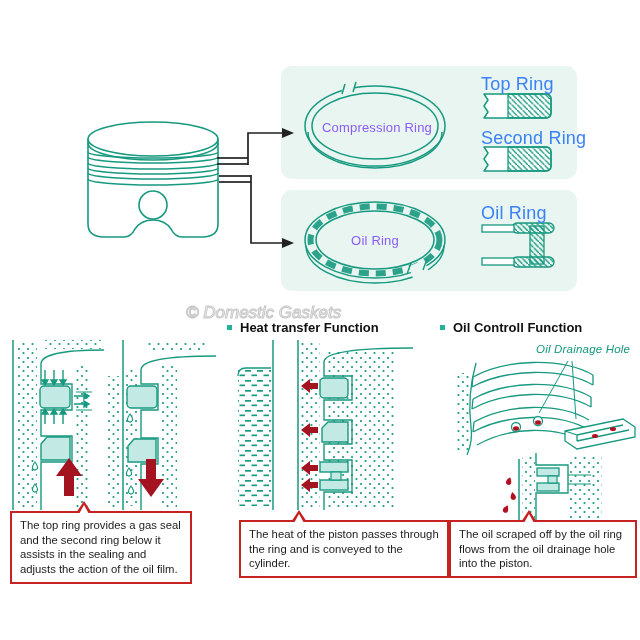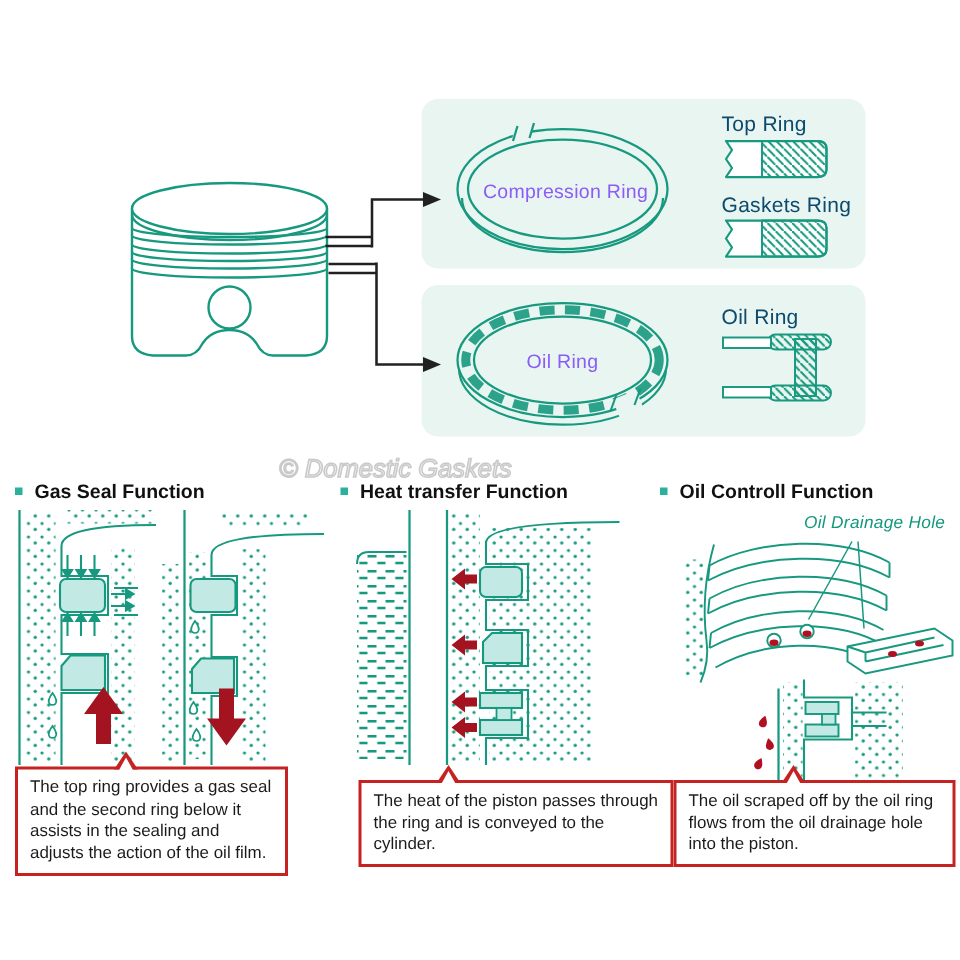--- a/index.html
+++ b/index.html
@@ -1,20 +1,20 @@
 <!DOCTYPE html>
 <html><head>
 <meta charset="utf-8">
 <style>
   html,body{margin:0;padding:0;background:#fff;}
   .stage{position:relative;width:640px;height:640px;background:#ffffff;overflow:hidden;
          font-family:"Liberation Sans", sans-serif;color:#1c1c1c;}
   .abs{position:absolute;}
   .panel-label{font-size:13px;color:#8b5cf6;text-align:center;letter-spacing:.2px;}
-  .xsec-label{font-size:14px;color:#0c4a6e;letter-spacing:.2px;}
+  .xsec-label{font-size:18px;color:#3b82f6;letter-spacing:.2px;}
   .teal-label{font-size:11.5px;color:#13987e;letter-spacing:.2px;font-style:italic;}
   .heading{font-size:13px;font-weight:bold;color:#101010;white-space:nowrap;}
   .heading .bullet{display:inline-block;width:5px;height:5px;background:#2ab19b;
                    margin-right:8px;margin-bottom:2px;}
   .watermark{font-size:17px;font-style:italic;font-weight:normal;color:rgba(255,255,255,0.72);
              -webkit-text-stroke:1px #c9c9c9;text-shadow:0 0 1px #d6d6d6;white-space:nowrap;}
   .callout{position:absolute;background:#fff;border:2px solid #c62222;padding:5px 8px;
            font-size:11.3px;line-height:1.3;color:#1b1b1b;box-sizing:border-box;}
   .callout::before{content:"";position:absolute;top:-12px;left:var(--tail,60px);
            width:0;height:0;border:solid transparent;border-width:0 8px 12px 8px;
@@ -97,28 +97,25 @@
       <rect x="512" y="223" width="42" height="10" rx="5" fill="url(#hatch1)" stroke="#17997f" stroke-width="1.3"></rect>
       <rect x="512" y="257" width="42" height="10" rx="5" fill="url(#hatch1)" stroke="#17997f" stroke-width="1.3"></rect>
       <rect x="482" y="225" width="32" height="7" fill="#ffffff" stroke="#17997f" stroke-width="1.3"></rect>
       <rect x="482" y="258" width="32" height="7" fill="#ffffff" stroke="#17997f" stroke-width="1.3"></rect>
     </g>
   </svg>
 
   <div class="abs panel-label" style="left:297px;top:120px;width:160px">Compression Ring</div>
   <div class="abs panel-label" style="left:300px;top:233px;width:150px">Oil Ring</div>
   <div class="abs xsec-label" style="left:481px;top:74px">Top Ring</div>
-  <div class="abs xsec-label" style="left:481px;top:128px">Gaskets Ring</div>
+  <div class="abs xsec-label" style="left:481px;top:128px">Second Ring</div>
   <div class="abs xsec-label" style="left:481px;top:203px">Oil Ring</div>
 
   <div class="abs watermark" style="left:186px;top:303px">© Domestic Gaskets</div>
 
-  <div class="abs heading" style="left:10px;top:320px">
-    <span class="bullet"></span><span>Gas Seal Function</span>
-  </div>
   <div class="abs heading" style="left:440px;top:320px">
     <span class="bullet"></span><span>Oil Controll Function</span>
   </div>
   <div class="abs heading" style="left:227px;top:320px">
     <span class="bullet"></span><span>Heat transfer Function</span>
   </div>
 
   <svg class="abs" style="left:8px;top:338px" width="216" height="174" viewBox="0 0 216 174">
     <defs>
       <pattern id="dots1" width="9" height="9" patternUnits="userSpaceOnUse">

